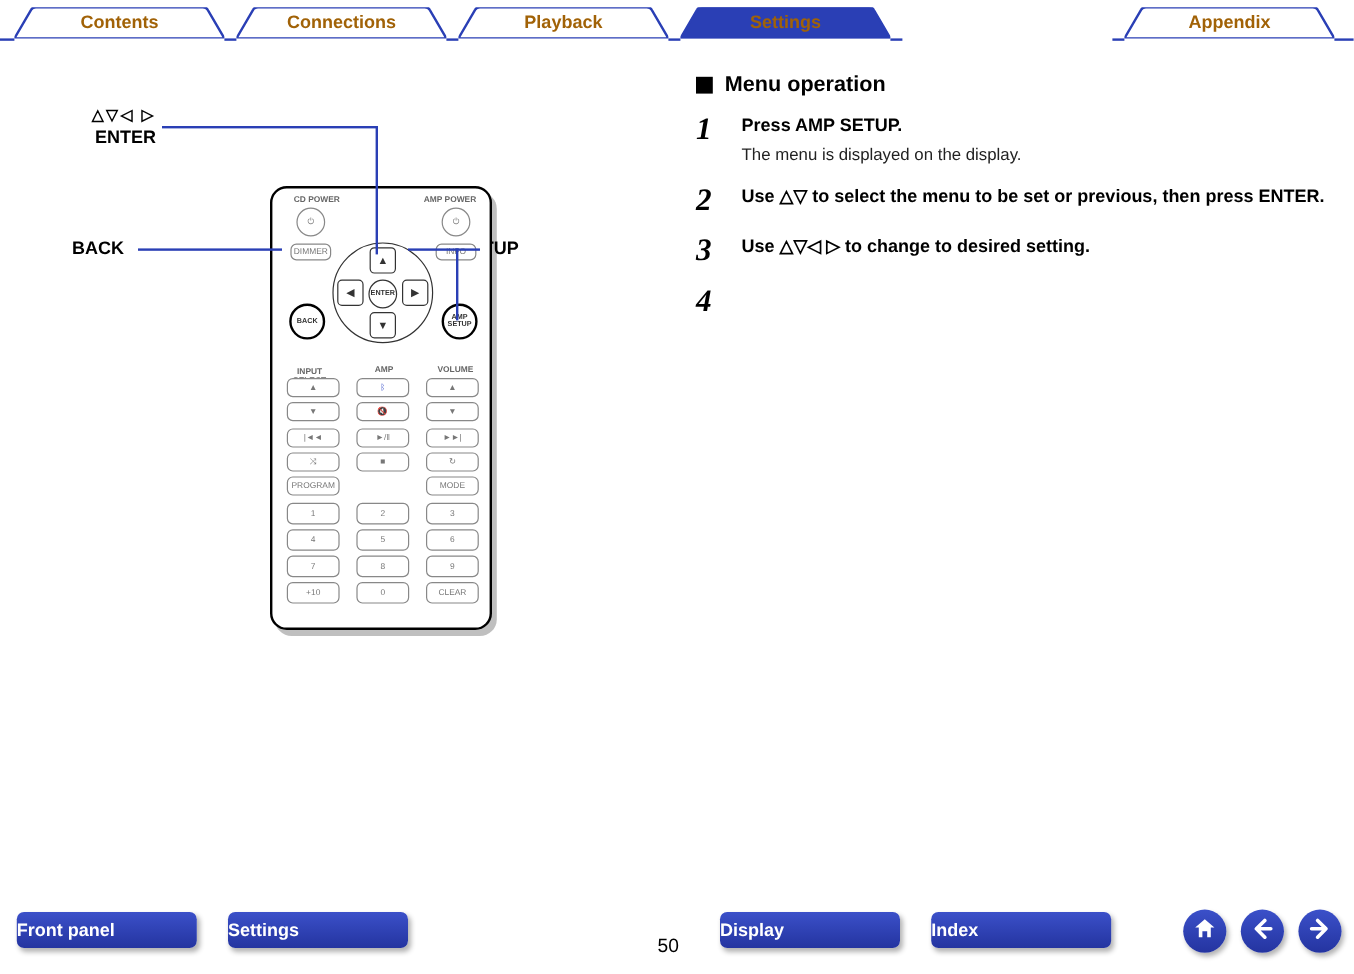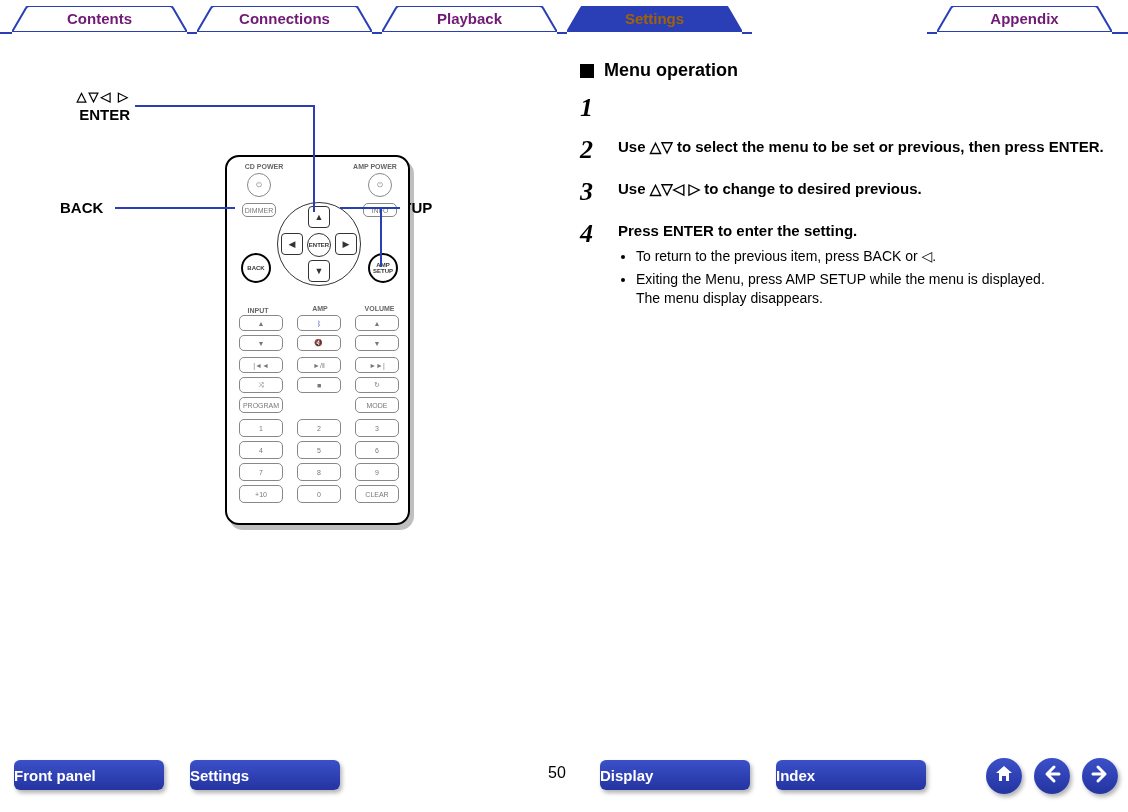--- a/index.html
+++ b/index.html
@@ -10,21 +10,21 @@
     background:#fff; color:#000;
     position:relative; overflow:hidden;
   }
 
   
   .topnav { position:absolute; top:6px; left:0; width:100%; height:30px; }
   .topnav .tab {
     position:absolute; top:0; width:175px; height:26px;
     text-align:center; line-height:26px;
     font-weight:bold; font-size:15px;
-    color:#701a75;
+    color:#a16207;
     cursor:pointer;
   }
   .topnav .tab svg { position:absolute; inset:0; }
   .topnav .tab span { position:relative; z-index:2; }
   .topnav .tab.active { color:#a16207; }
   .topnav .line { position:absolute; top:26px; height:2px; background:#2a3fb5; }
 
   
   .leftcol { position:absolute; left:50px; top:60px; width:510px; }
   .rightcol { position:absolute; left:580px; top:60px; width:530px; }
@@ -96,21 +96,21 @@
   .bottom { position:absolute; left:0; bottom:18px; width:100%; height:34px; }
   .pill {
     position:absolute; top:0; width:150px; height:30px;
     background:linear-gradient(#3b50c9,#2434a0);
     border-radius:6px;
     color:#fff; font-weight:bold; font-size:15px;
     display:flex; align-items:center; 
     box-shadow: 2px 3px 4px rgba(0,0,0,0.3);
     cursor:pointer;
   }
-  .pagenum { position:absolute; top:4px; font-size:16px; color:#000; }
+  .pagenum { position:absolute; top:20px; font-size:16px; color:#000; }
   .navicon {
     position:absolute; top:-2px; width:36px; height:36px;
     border-radius:50%;
     background:linear-gradient(#3b50c9,#2434a0);
     display:flex; align-items:center; justify-content:center;
     color:#fff; font-size:18px;
     box-shadow: 2px 3px 4px rgba(0,0,0,0.3);
     cursor:pointer;
   }
 </style>
@@ -249,47 +249,41 @@
 </div>
 
 <div class="rightcol">
   <div class="section-h">
     <span>Menu operation</span>
   </div>
 
   <div class="step">
     <div class="step-num">1</div>
     <div class="step-body">
+      <span class="b">Press AMP SETUP.</span>
+      <div class="sub">The menu is displayed on the display.</div>
     </div>
   </div>
 
   <div class="step">
     <div class="step-num">2</div>
     <div class="step-body">
       <span class="b">Use △▽ to select the menu to be set or previous, then press ENTER.</span>
     </div>
   </div>
 
   <div class="step">
     <div class="step-num">3</div>
     <div class="step-body">
-      <span class="b">Use △▽◁ ▷ to change to desired previous.</span>
+      <span class="b">Use △▽◁ ▷ to change to desired setting.</span>
     </div>
   </div>
 
   <div class="step">
     <div class="step-num">4</div>
-    <div class="step-body">
-      <span class="b">Press ENTER to enter the setting.</span>
-      <ul>
-        <li>To return to the previous item, press BACK or ◁.</li>
-        <li style="white-space:pre-line">Exiting the Menu, press AMP SETUP while the menu is displayed.
-The menu display disappears.</li>
-      </ul>
-    </div>
   </div>
 </div>
 
 <div class="bottom">
   <div class="pill" style="left:14px;">
       <span>Front panel</span>
     </div>
   <div class="pill" style="left:190px;">
       <span>Settings</span>
     </div>

